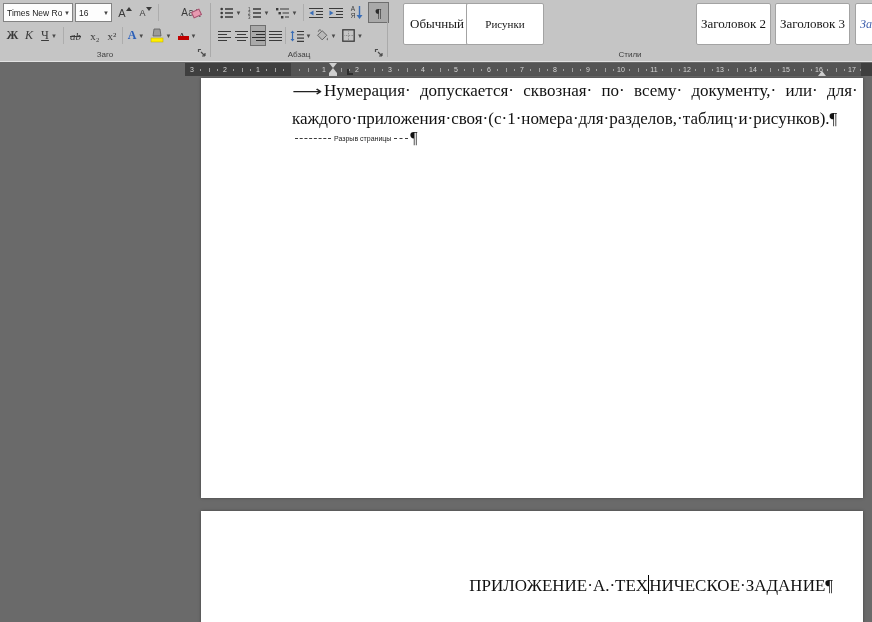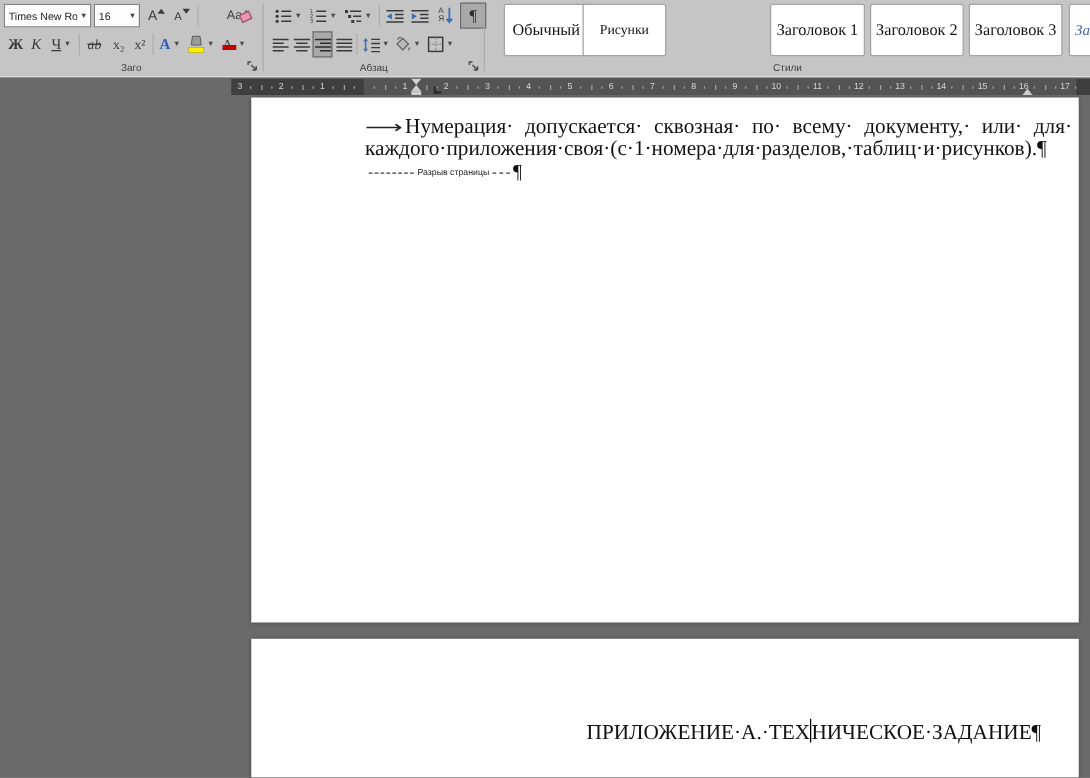--- a/index.html
+++ b/index.html
@@ -303,25 +303,22 @@
         </svg>
       </span>
     </div>
 
     <div class="vsep" style="left:387px;"></div>
 
     <div class="rgroup" style="left:388px;width:484px;">
       <div class="style-card" style="left:15px;width:68px;font-size:13px;">
           <span>Обычный</span>
         </div>
-      <div class="style-card" style="left:78px;width:67px;font-size:11px;justify-content:center;">
+      <div class="style-card" style="left:78px;width:78px;font-size:11px;justify-content:center;">
           <span>Рисунки</span>
-        </div>
-      <div class="style-card" style="left:228px;width:76px;font-size:13px;">
-          <span>Заголовок 1</span>
         </div>
       <div class="style-card" style="left:308px;width:75px;font-size:13px;">
           <span>Заголовок 2</span>
         </div>
       <div class="style-card" style="left:387px;width:75px;font-size:13px;">
           <span>Заголовок 3</span>
         </div>
       <div class="style-card" style="left:467px;width:50px;font-size:12px;font-style:italic;color:#4565b0;justify-content:flex-start;padding-left:4px;">
           <span>Заго</span>
         </div>
@@ -417,21 +414,21 @@
           <span class="rtick" style="left: 675.25px; top: 6px; height: 2px;"></span>
         </div>
       <div class="marker m-firstline" style="left:148px;"></div>
       <div class="marker m-left-tri" style="left:148px;"></div>
       <div class="marker m-left-box" style="left:148px;"></div>
       <div class="marker m-tab" style="left:162px;"></div>
       <div class="marker m-right" style="left:637px;"></div>
     </div>
 
     <div class="page page1">
-      <div class="docline justify1" style="left:91px;top:13px;">
+      <div class="docline justify1" style="left:91px;top:3px;">
         <span class="tabmark">⟶</span><span>Нумерация· допускается· сквозная· по· всему· документу,· или· для·</span>
       </div>
       <div class="docline" style="left:91px;top:31px;">
         <span>каждого·приложения·своя·(с·1·номера·для·разделов,·таблиц·и·рисунков).¶</span>
       </div>
       <div class="pbreak" style="left:94px;top:52px;height:16px;">
         <span class="pbdash" style="width:36px;"></span>
         <span class="pbtext">Разрыв страницы</span>
         <span class="pbdash" style="width:14px;"></span>
         <span class="pbpilcrow">¶</span>

